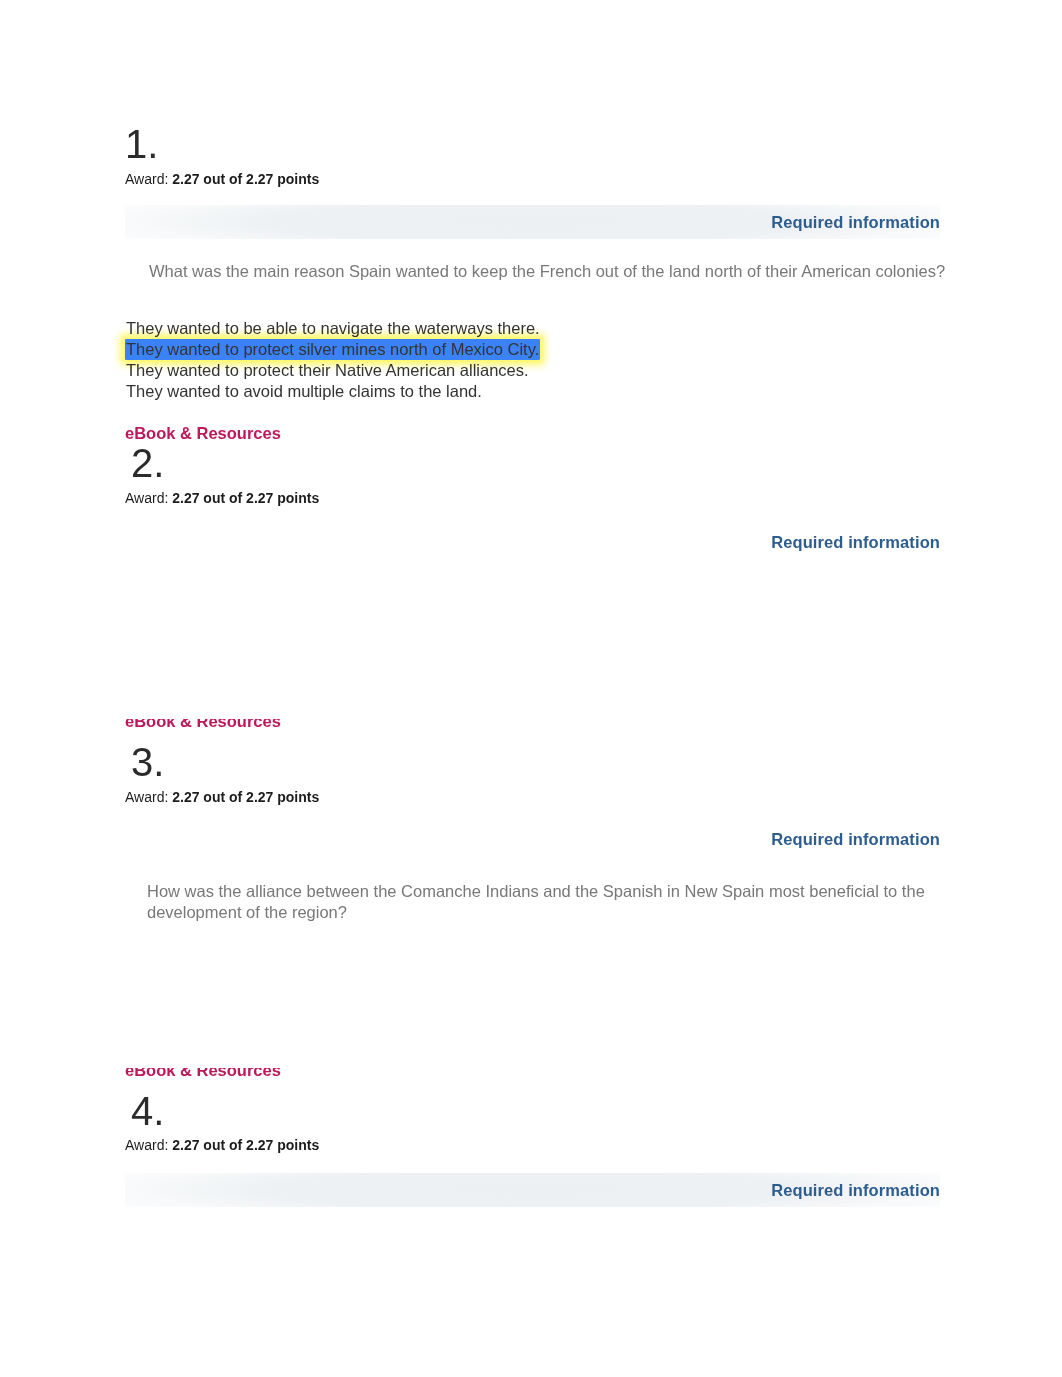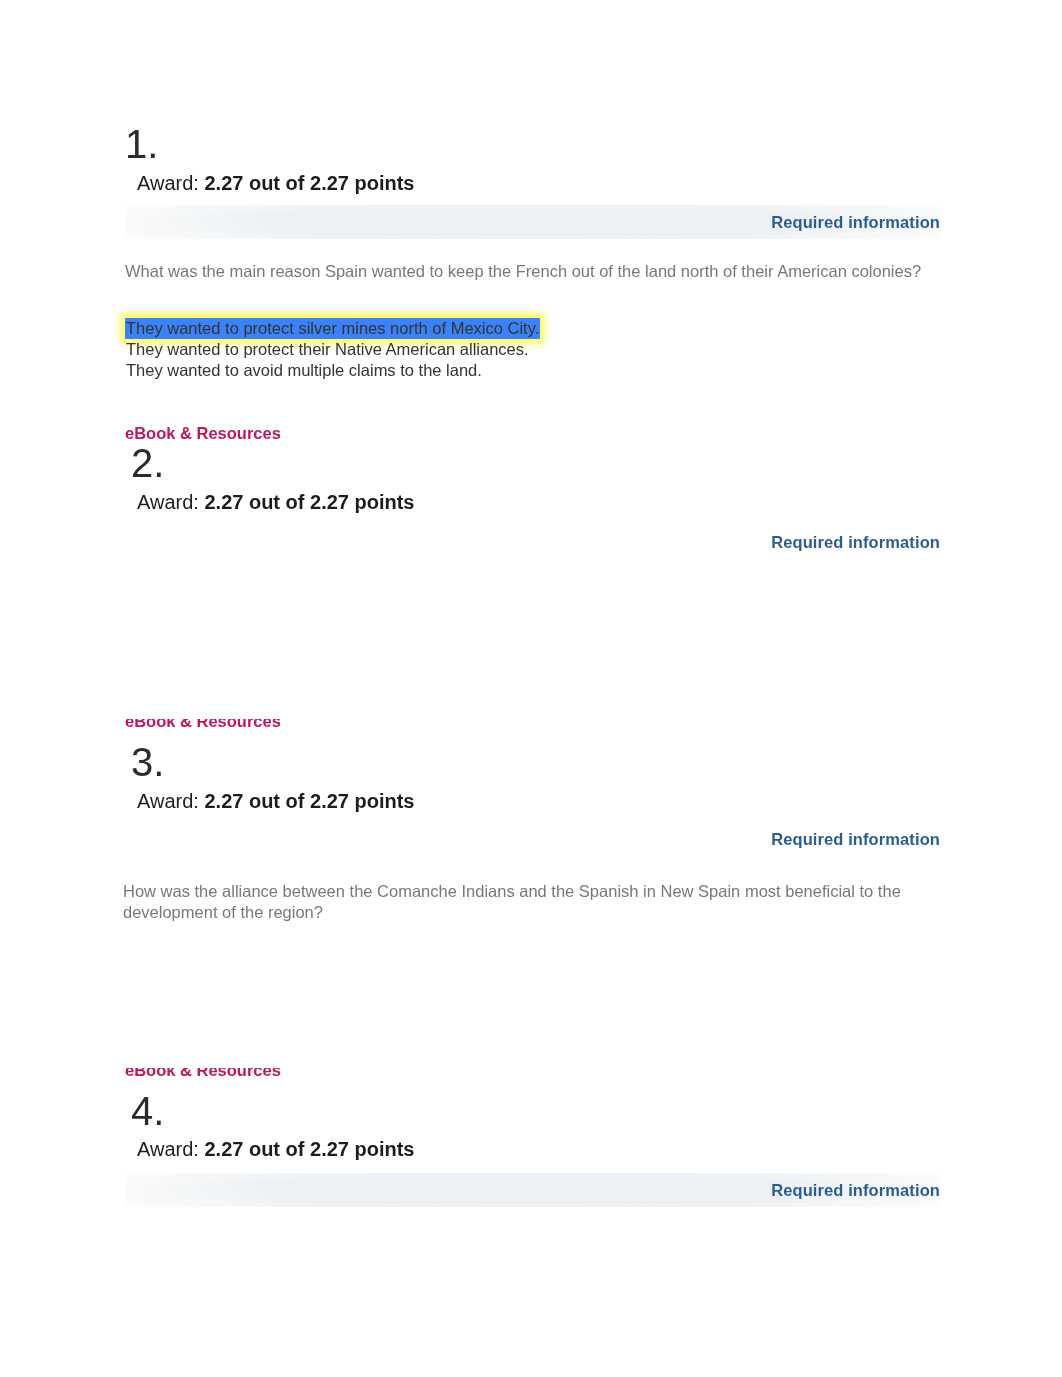--- a/index.html
+++ b/index.html
@@ -30,25 +30,24 @@
   .q-number {
     font-size: 40px;
     font-weight: 400;
     color: #2b2b2b;
     letter-spacing: 0px;
     line-height: 1;
     font-family: "Liberation Sans", sans-serif;
   }
 
   .award-line {
-    font-size: 20px;
+    font-size: 14px;
     color: #1d1d1d;
     line-height: 1.2;
     white-space: nowrap;
-    margin-left: 12px;
   }
   .award-line .award-label { font-weight: 400; }
   .award-line .award-value { font-weight: 700; }
 
   .req-banner {
     width: 815px;
     height: 34px;
     display: flex;
     align-items: center;
     justify-content: flex-end;
@@ -62,20 +61,21 @@
     font-weight: 700;
     color: #2d5d8f;
     letter-spacing: 0.1px;
   }
 
   .q-text {
     font-size: 16.5px;
     color: #787878;
     line-height: 1.30;
     width: 818px;
+    margin-left: 24px;
   }
 
   .options {
     width: 700px;
   }
   .option {
     font-size: 16.5px;
     color: #333333;
     line-height: 21px;
     display: block;
@@ -118,20 +118,21 @@
     <span class="award-value">2.27 out of 2.27 points</span>
   </div>
 
   <div class="abs req-banner shaded" style="left:125px; top:205px;">
     <span class="req-banner-text">Required information</span>
   </div>
 
   <div class="abs q-text" style="left:125px; top:261px;">What was the main reason Spain wanted to keep the French out of the land north of their American colonies?</div>
 
   <div class="abs options" style="left:125px; top:318px;">
+    <span class="option">They wanted to be able to navigate the waterways there.</span>
     <span class="option highlighted">They wanted to protect silver mines north of Mexico City.</span>
     <span class="option">They wanted to protect their Native American alliances.</span>
     <span class="option">They wanted to avoid multiple claims to the land.</span>
   </div>
 
   <div class="abs ebook-link" style="left:125px; top:425px;">eBook &amp; Resources</div>
 
   <div class="abs q-number" style="left:131px; top:443px;">2.</div>
 
   <div class="abs award-line" style="left:125px; top:490px;">

